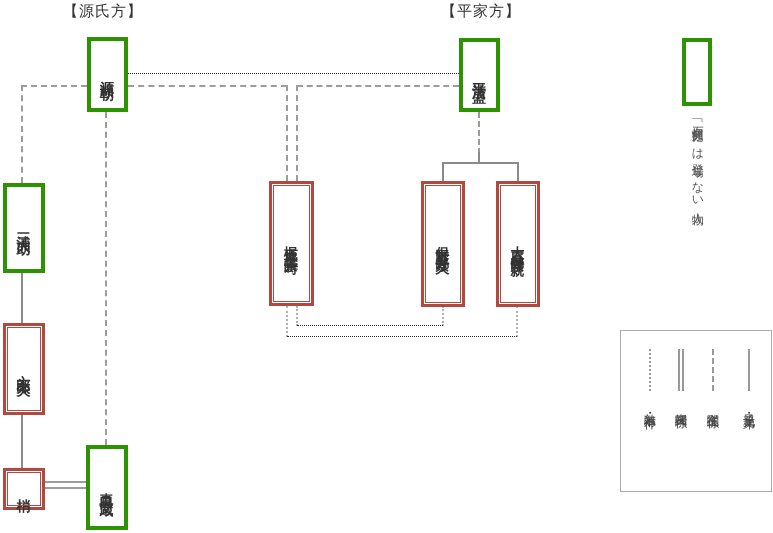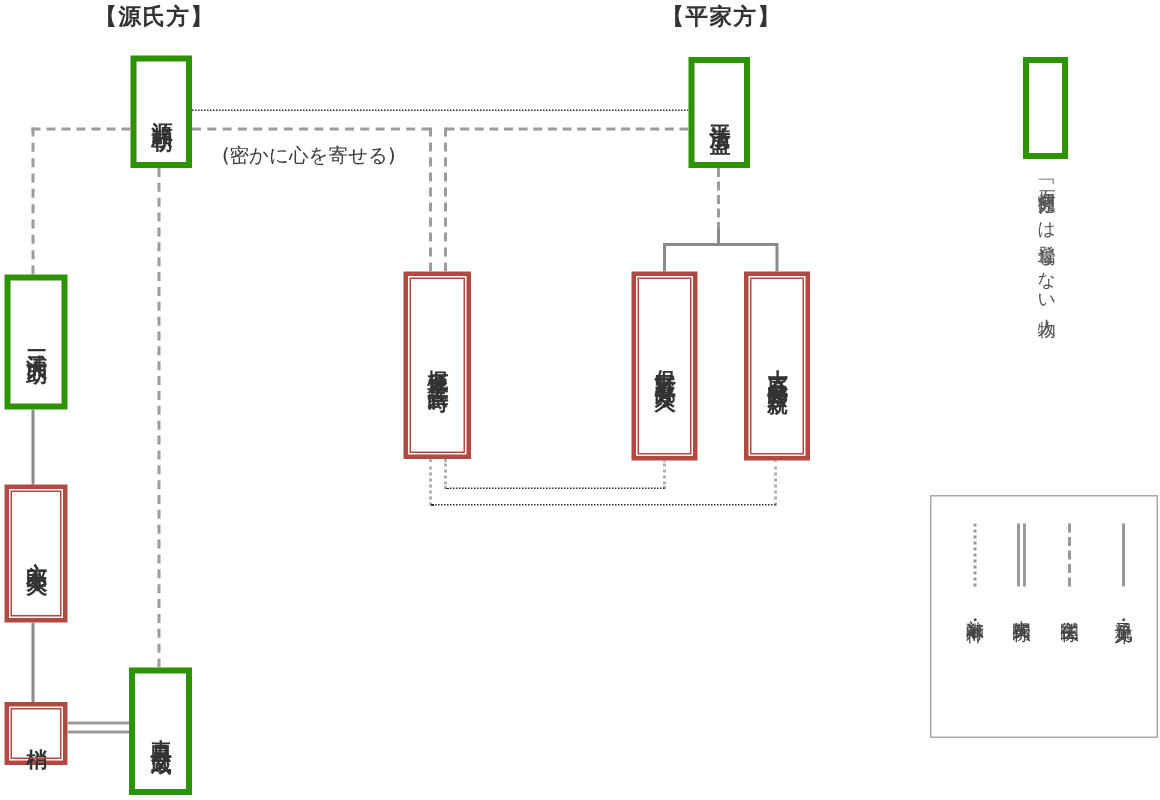--- a/index.html
+++ b/index.html
@@ -1,21 +1,21 @@
 <!DOCTYPE html>
 <html style="--green-border: #2e9303; --red-border: #b04a40; --text: #333333; --line-gray: #9c9c9c; --line-solid: #8a8a8a; --line-dark: #2b2b2b; --line-lightgray: #b0b0b0;"><head>
 <meta charset="utf-8">
 <style>
   html,body { margin:0; padding:0; background:#fff; }
   #stage {
     position:relative; width:773px; height:533px; background:#fff;
     font-family:"DejaVu Sans", sans-serif; overflow:hidden;
   }
   .section-heading {
-    position:absolute; font-size:15px; font-weight:bold; color:#333;
+    position:absolute; font-size:15px; font-weight:normal; color:#333;
     white-space:nowrap; letter-spacing:1px;
   }
   .pbox {
     position:absolute; background:#fff; box-sizing:border-box;
     display:flex; align-items:center; justify-content:center;
   }
   .pbox.green { border:4px solid var(--green-border,#2e9303); }
   .pbox.red   { border:3px solid var(--red-border,#b04a40); }
   .pbox.red::after {
     content:""; position:absolute; inset:1px;
@@ -102,21 +102,20 @@
 
   <div class="ln double-h" style="left:45px; top:481px; width:41px;"></div>
 
   <div class="ln dotted-v-gray" style="left:286px; top:306px; height:31px;"></div>
   <div class="ln dotted-v-gray" style="left:296px; top:306px; height:20px;"></div>
   <div class="ln dotted-v-gray" style="left:442px; top:306px; height:20px;"></div>
   <div class="ln dotted-v-gray" style="left:516px; top:306px; height:31px;"></div>
   <div class="ln dotted-h" style="left:297px; top:325px; width:146px;"></div>
   <div class="ln dotted-h" style="left:287px; top:336px; width:230px;"></div>
 
-  <div class="note" style="left:148px; top:95px;">(密かに心を寄せる)</div>
 
   <div class="pbox green" style="left:87px; top:37px; width:41px; height:75px;">
     <span class="vname">源頼朝</span>
   </div>
 
   <div class="pbox green" style="left:459px; top:38px; width:41px; height:74px;">
     <span class="vname">平清盛</span>
   </div>
 
   <div class="pbox red" style="left:269px; top:181px; width:45px; height:125px;">

